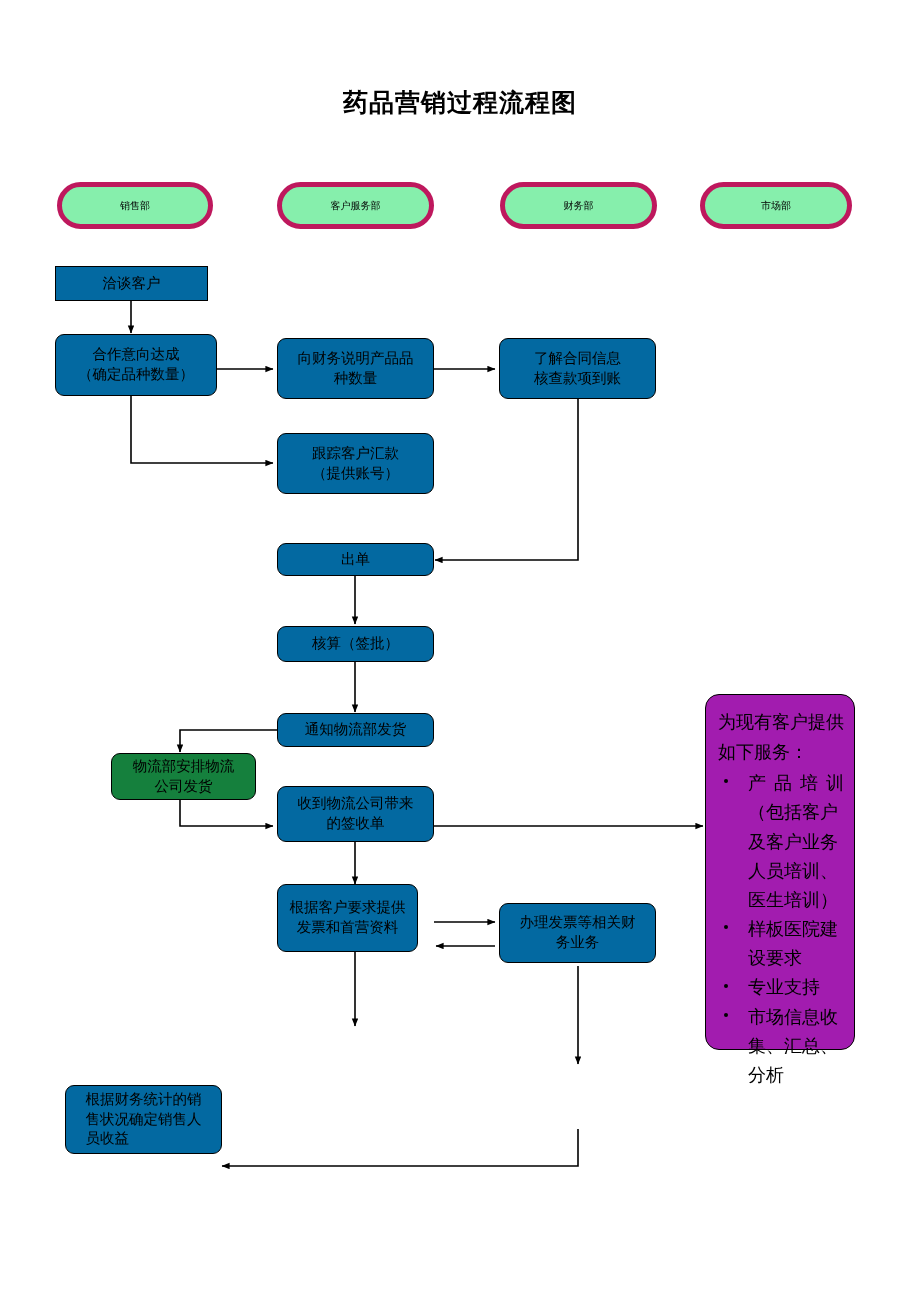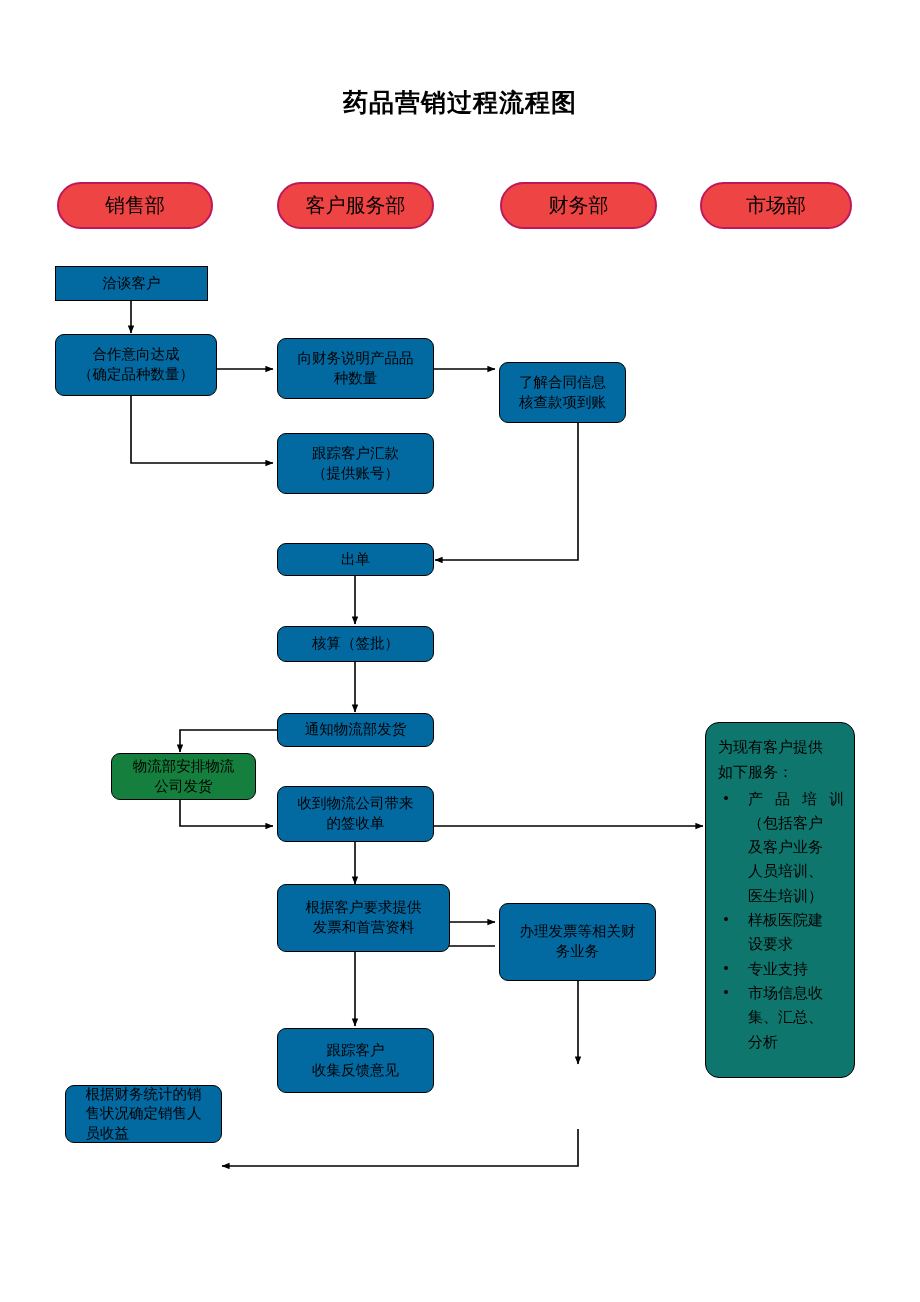--- a/index.html
+++ b/index.html
@@ -20,28 +20,28 @@
   .node{
     position:absolute;box-sizing:border-box;
     border:1px solid #000;background:#0369a1;
     display:flex;align-items:center;justify-content:center;
     text-align:center;line-height:1.35;font-size:14.5px;
     font-family:"DejaVu Serif","Liberation Serif",serif;
   }
   .rounded{border-radius:9px;}
   .square{border-radius:0;}
   .dept{
-    border-radius:28px;background:#ef4444;border:2px solid #be185d;
-    font-size:20px;
+    border-radius:28px;background:#86efac;border:5px solid #be185d;
+    font-size:10px;
   }
   .highlight{background:#15803d;}
   .svcbox{
-    border-radius:14px;background:#0f766e;border:1px solid #000;
+    border-radius:14px;background:#a21caf;border:1px solid #000;
     display:block;text-align:left;padding:12px 10px 10px 12px;
-    font-size:15px;line-height:1.62;margin-top:28px;
+    font-size:18px;line-height:1.62;
   }
   .svcbox .hdr{margin:0 0 1px 0;}
   .svcbox ul{list-style:none;margin:2px 0 0 0;padding:0;}
   .svcbox li{position:relative;padding-left:30px;margin:0 0 0 0;}
   .svcbox li .bullet{
     position:absolute;left:6px;top:0.62em;width:4px;height:4px;
     background:#000;border-radius:50%;
   }
   .justify{text-align:justify;text-align-last:justify;}
 </style>
@@ -114,21 +114,21 @@
   <div class="node rounded" style="left:55px;top:334px;width:162px;height:62px;">
     <span style="white-space:pre-line;">合作意向达成
 （确定品种数量）</span>
   </div>
 
   <div class="node rounded" style="left:277px;top:338px;width:157px;height:61px;">
     <span style="white-space:pre-line;">向财务说明产品品
 种数量</span>
   </div>
 
-  <div class="node rounded" style="left:499px;top:338px;width:127px;height:61px;margin-top:24px;">
+  <div class="node rounded" style="left:499px;top:338px;width:157px;height:61px;">
     <span style="white-space:pre-line;">了解合同信息
 核查款项到账</span>
   </div>
 
   <div class="node rounded" style="left:277px;top:433px;width:157px;height:61px;">
     <span style="white-space:pre-line;">跟踪客户汇款
 （提供账号）</span>
   </div>
 
   <div class="node rounded" style="left:277px;top:543px;width:157px;height:33px;">
@@ -146,37 +146,33 @@
   <div class="node rounded highlight" style="left:111px;top:753px;width:145px;height:47px;">
     <span style="white-space:pre-line;">物流部安排物流
 公司发货</span>
   </div>
 
   <div class="node rounded" style="left:277px;top:786px;width:157px;height:56px;text-align:center;">
     <span style="white-space:pre-line;">收到物流公司带来
 的签收单</span>
   </div>
 
-  <div class="node rounded" style="left:277px;top:884px;width:173px;height:68px;">
+  <div class="node rounded" style="left:277px;top:884px;width:141px;height:68px;">
     <span style="white-space:pre-line;">根据客户要求提供
 发票和首营资料</span>
   </div>
 
-  <div class="node rounded" style="left:499px;top:903px;width:157px;height:78px;">
+  <div class="node rounded" style="left:499px;top:903px;width:157px;height:60px;">
     <span style="white-space:pre-line;">办理发票等相关财
 务业务</span>
   </div>
 
-  <div class="node rounded" style="left:277px;top:1028px;width:157px;height:65px;">
-    <span style="white-space:pre-line;">跟踪客户
-收集反馈意见</span>
-  </div>
-
-
-  <div class="node rounded" style="left:65px;top:1085px;width:157px;height:58px;">
+
+
+  <div class="node rounded" style="left:65px;top:1085px;width:157px;height:69px;">
     <span style="white-space:pre-line;text-align:left;padding:0 8px;">根据财务统计的销
 售状况确定销售人
 员收益</span>
   </div>
 
   <div class="node svcbox" style="left:705px;top:694px;width:150px;height:356px;">
     <div class="hdr">为现有客户提供</div>
     <div class="hdr">如下服务：</div>
     <ul>
       <li>

